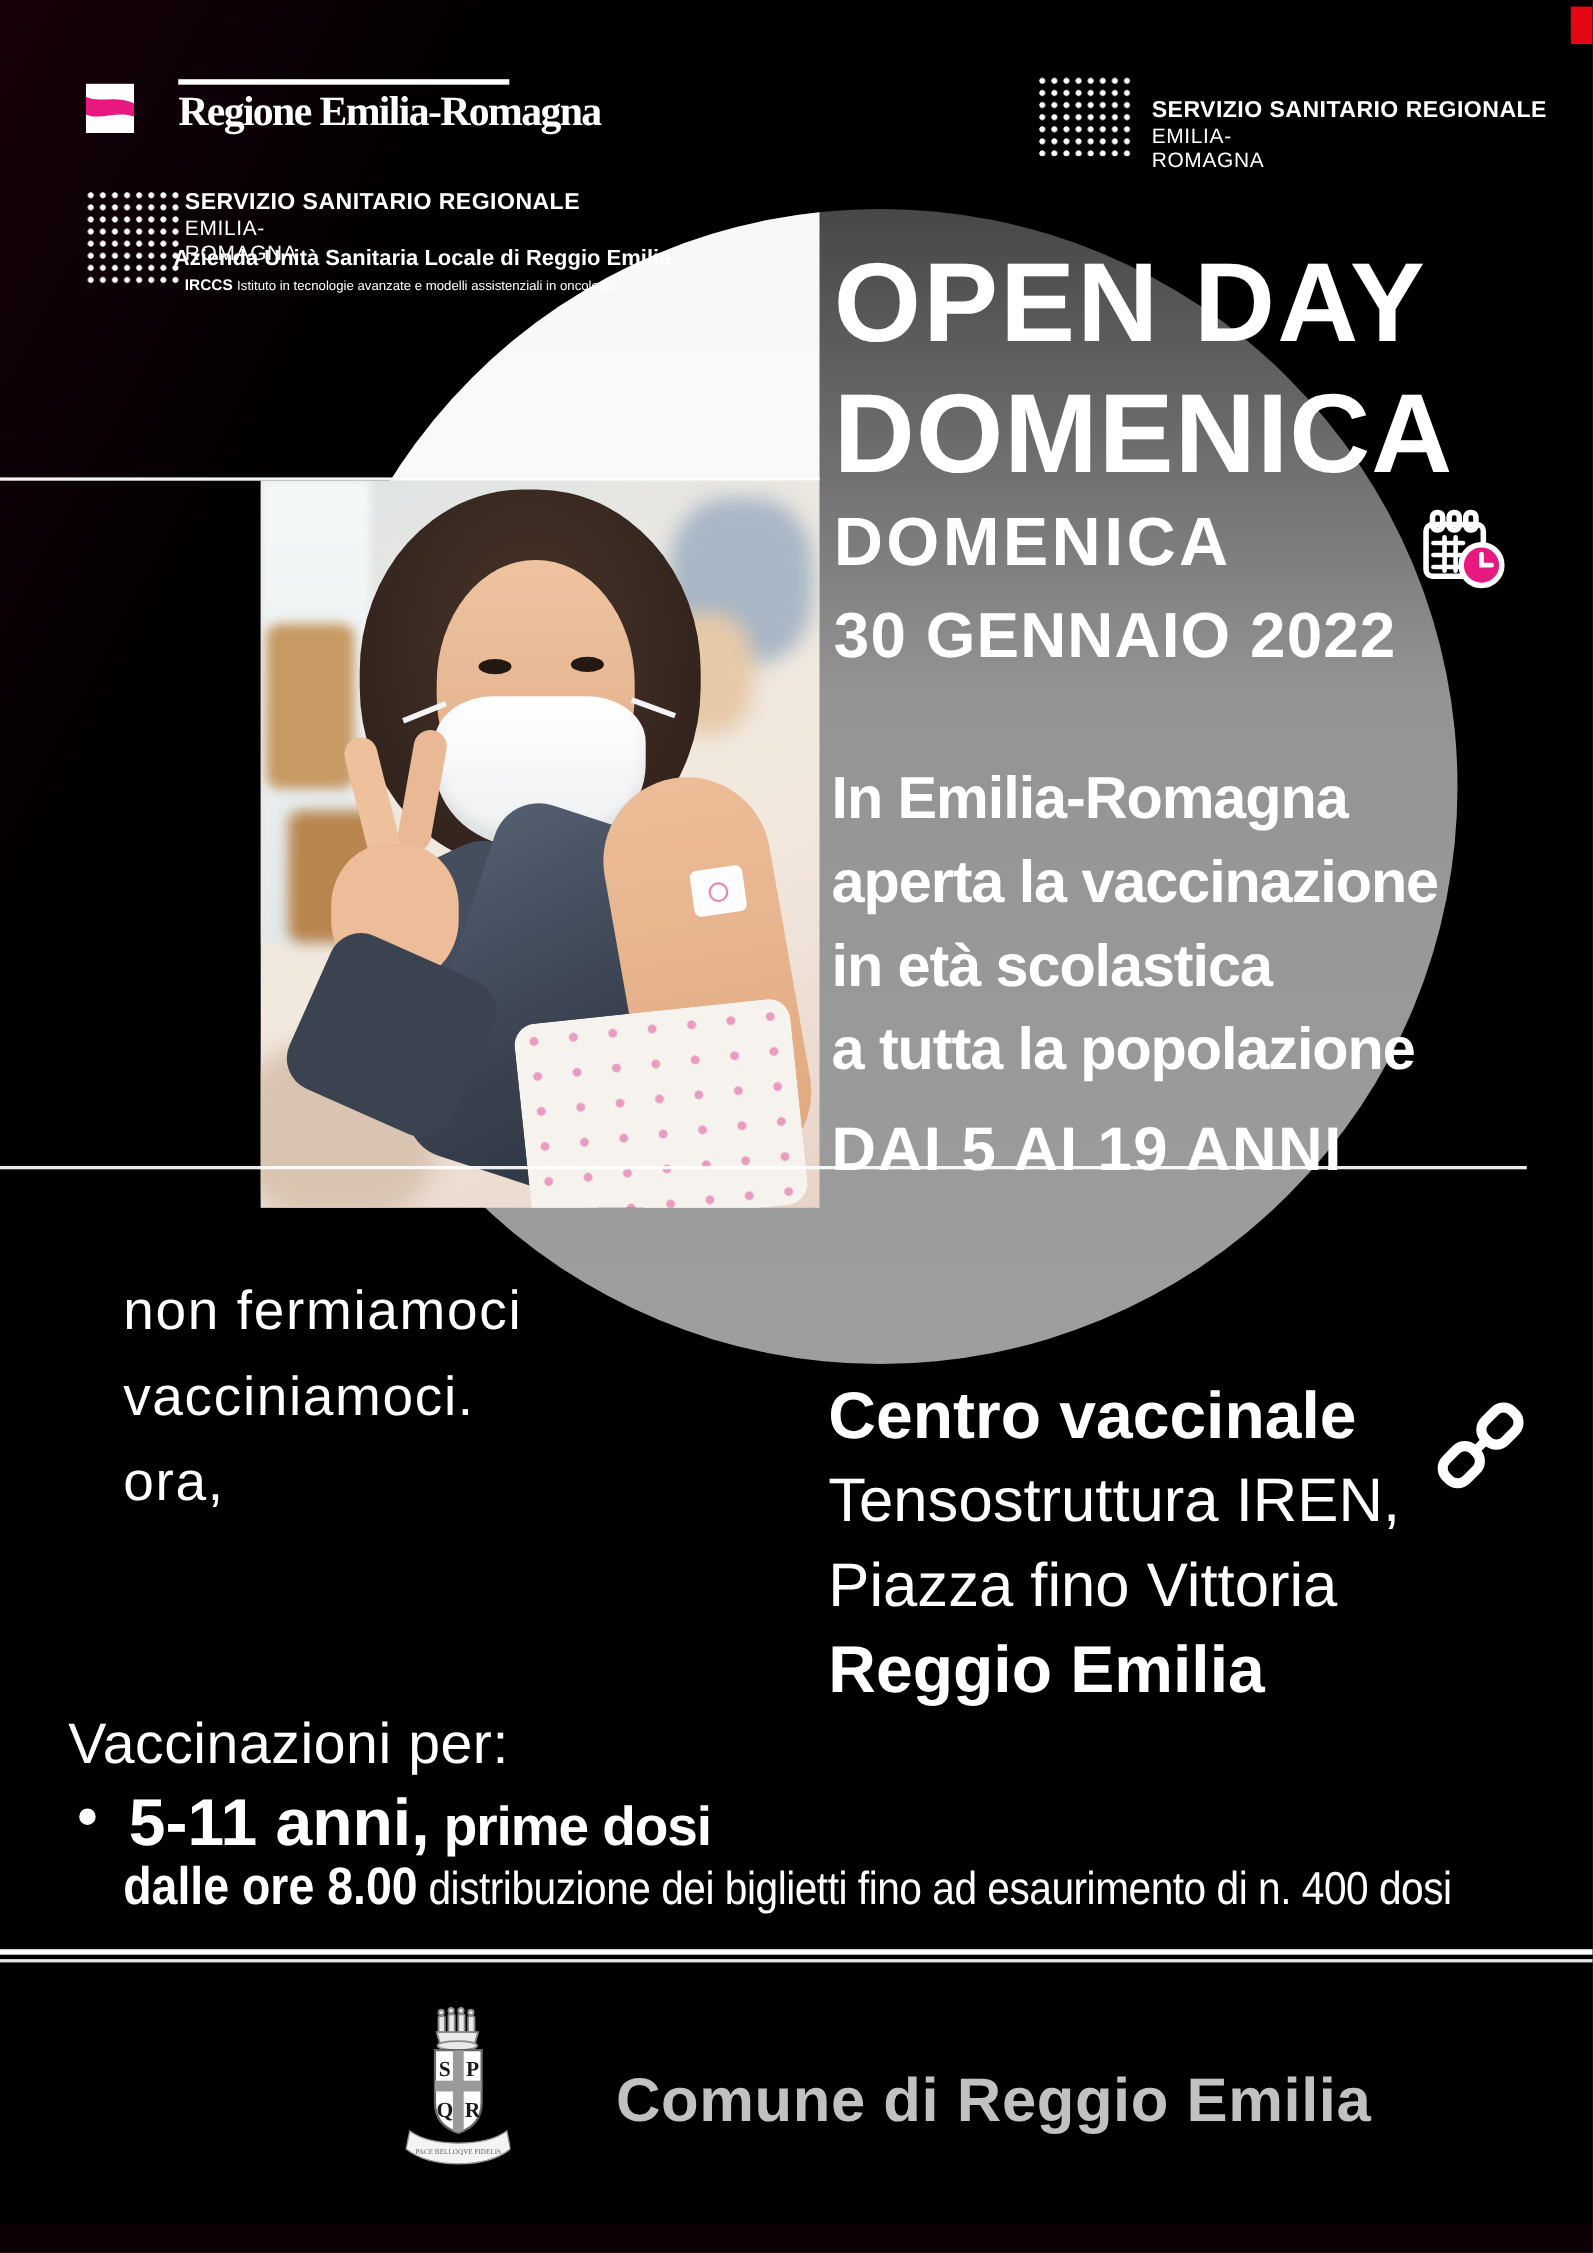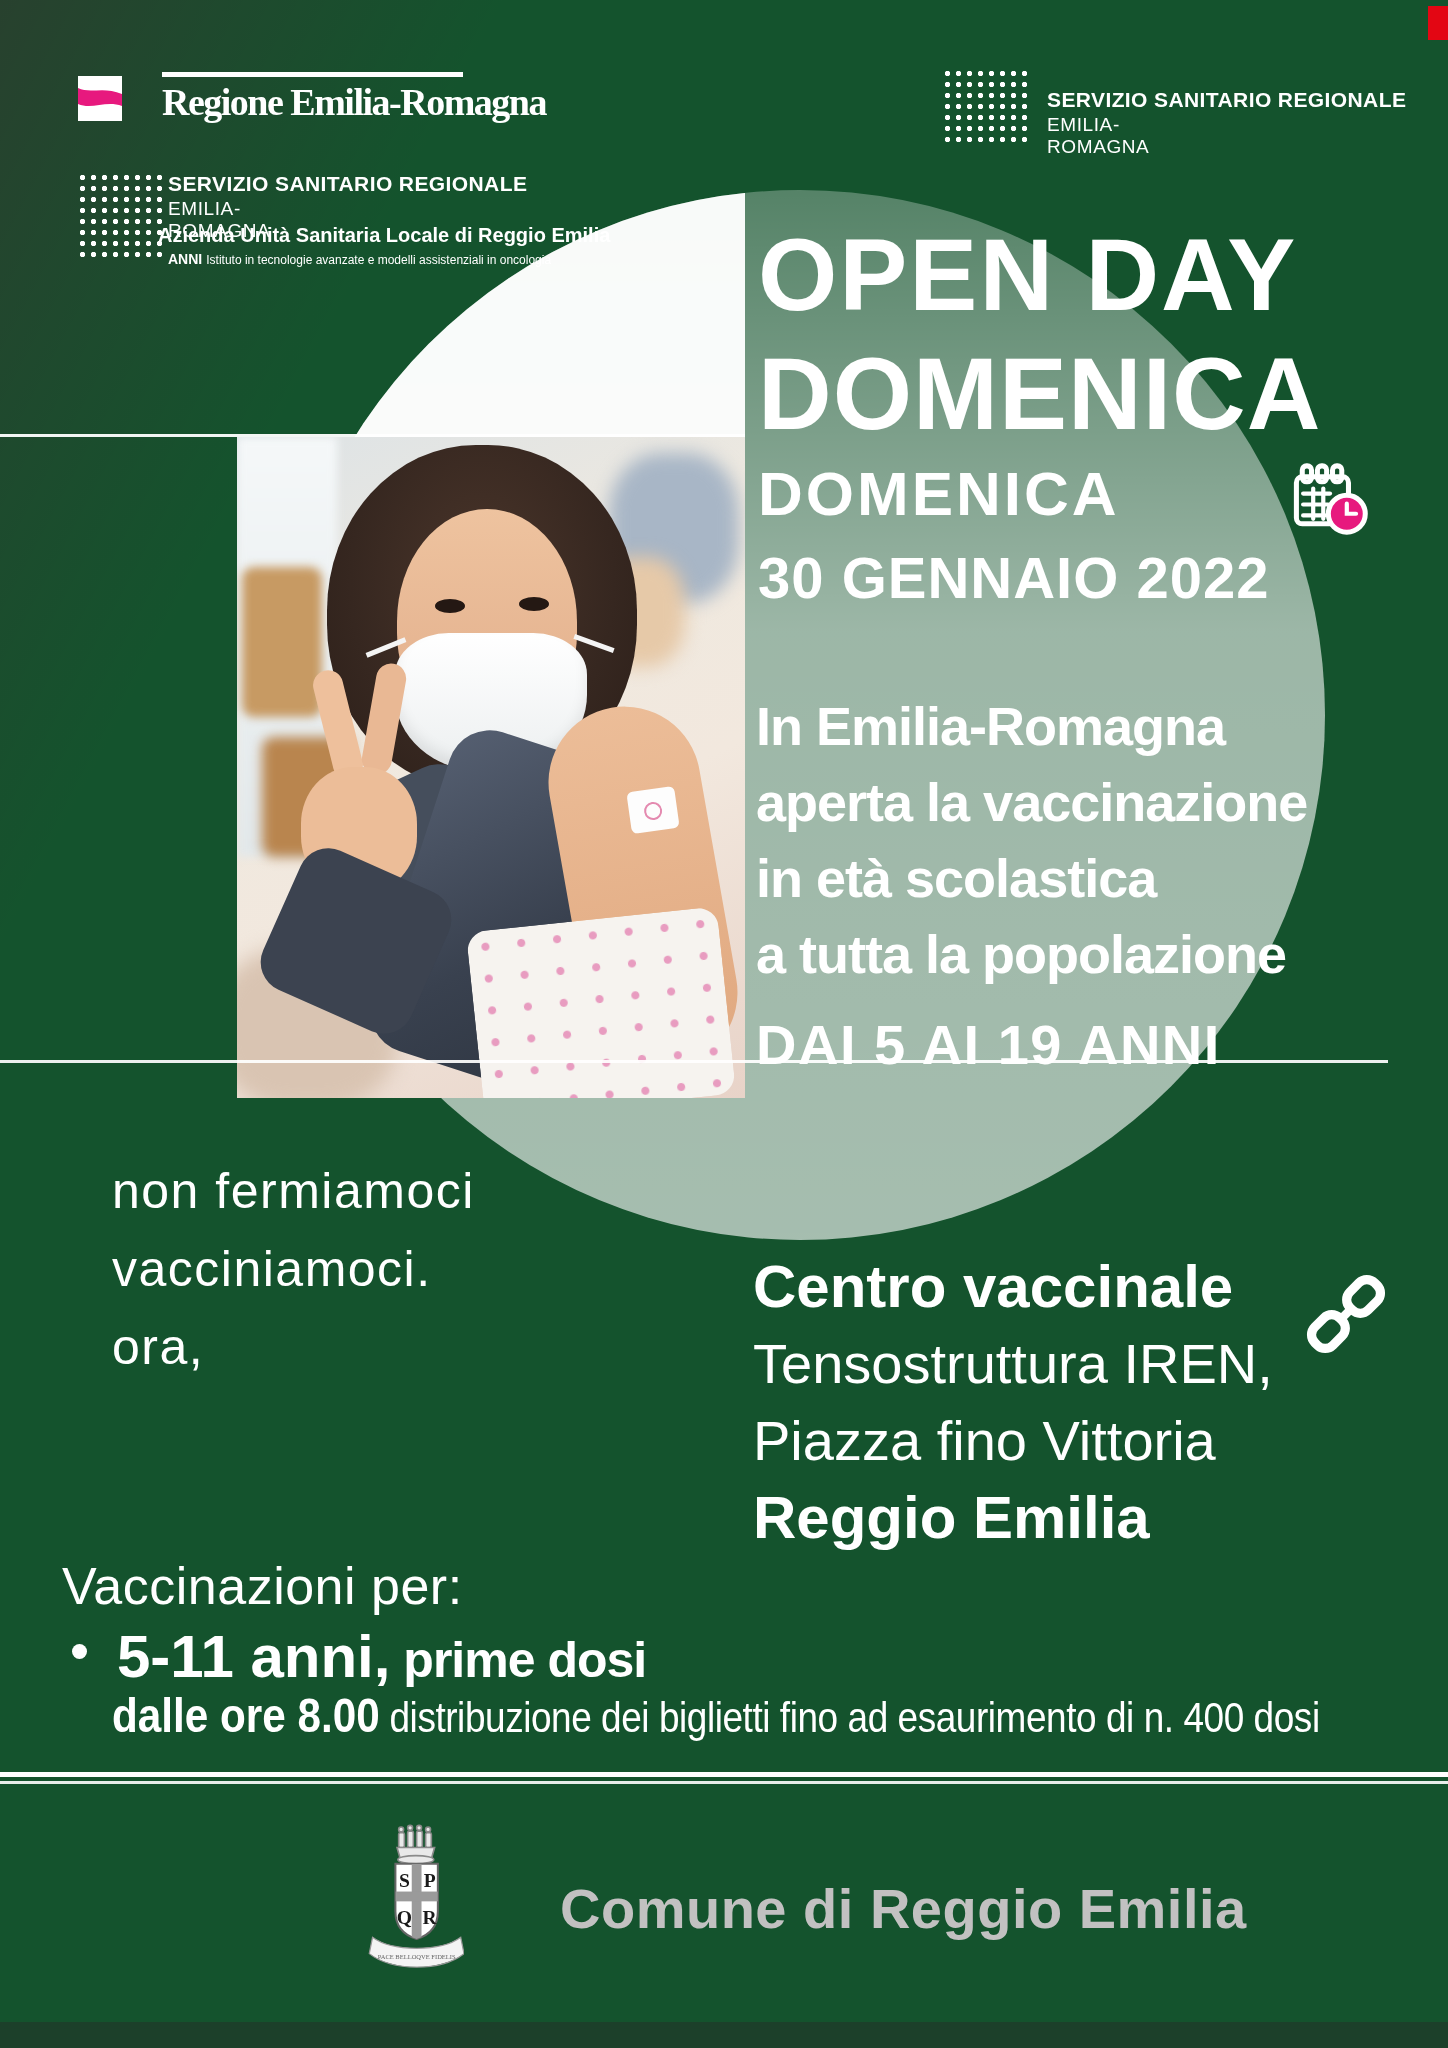--- a/index.html
+++ b/index.html
@@ -1,18 +1,18 @@
 <!DOCTYPE html>
 <html><head>
 <meta charset="utf-8">
 <style>
   html,body{margin:0;padding:0;background:#444;}
   .poster{
     position:relative; width:1448px; height:2048px; overflow:hidden;
-    background:#14532d;
+    background:#000000;
     font-family:"Liberation Sans", sans-serif; color:#fff;
   }
   .abs{position:absolute;}
   
   .shade-tl{left:0;top:0;width:100%;height:100%;
     background:linear-gradient(118deg, rgba(110,0,50,0.22), rgba(110,0,50,0) 20%);z-index:0;}
   .bottom-strip{left:0;bottom:0;width:100%;height:26px;background:rgba(60,0,30,0.22);z-index:9;}
   .corner-red{right:0;top:6px;width:20px;height:34px;background:#E30613;z-index:9;}
 
   
@@ -150,21 +150,21 @@
     <div class="abs dots"></div>
     <div class="abs t1">SERVIZIO SANITARIO REGIONALE</div>
     <div class="abs t2">EMILIA-ROMAGNA</div>
   </div>
 
   <div class="abs ausl">
     <div class="abs dots"></div>
     <div class="abs t1">SERVIZIO SANITARIO REGIONALE</div>
     <div class="abs t2">EMILIA-ROMAGNA</div>
     <div class="abs t3">Azienda Unità Sanitaria Locale di Reggio Emilia</div>
-    <div class="abs t4"><b>ANNI</b><span>Istituto in tecnologie avanzate e modelli assistenziali in oncologia</span></div>
+    <div class="abs t4"><b>IRCCS</b><span>Istituto in tecnologie avanzate e modelli assistenziali in oncologia</span></div>
   </div>
 
   <div class="abs line-a"></div>
   <div class="abs line-b"></div>
 
   <div class="abs photo">
     <div class="abs ph-window"></div>
     <div class="abs ph-chair1"></div>
     <div class="abs ph-chair2"></div>
     <div class="abs ph-kidbg"></div>

